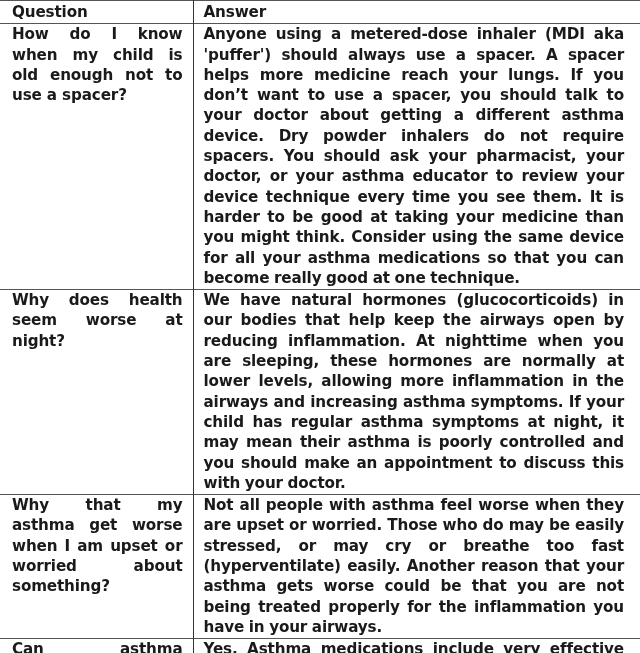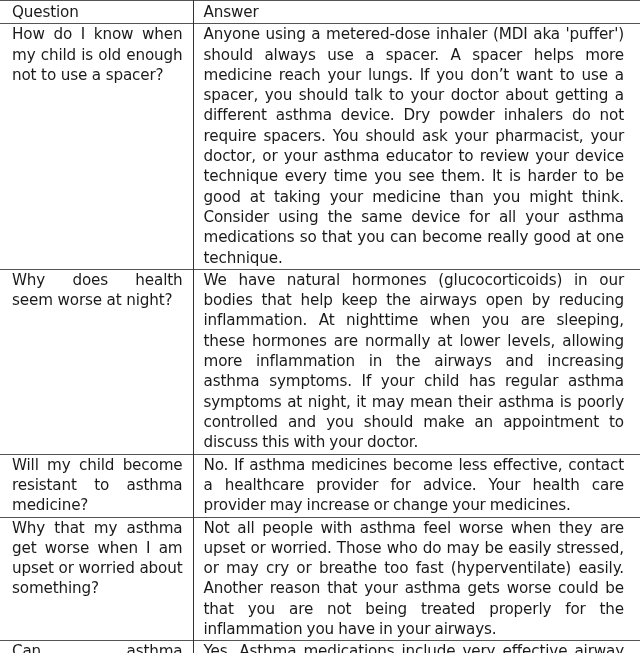--- a/index.html
+++ b/index.html
@@ -26,21 +26,21 @@
       line-height: 20.3px;
       letter-spacing: -0.15px;
     }
     table.qa col.qcol { width: 193px; }
     table.qa col.acol { width: 447px; }
     table.qa th, table.qa td {
       vertical-align: top;
       text-align: justify;
       text-align-last: left;
       padding: 0 8px 1px 12px;
-      font-weight: normal;
+      font-weight: bold;
     }
     table.qa thead tr {
       border-top: 1.5px solid #555;
       border-bottom: 1.5px solid #555;
     }
     table.qa th {
       text-align: left;
       height: 20px;
       padding-top: 1px;
     }
@@ -77,24 +77,20 @@
   </thead>
   <tbody>
     <tr style="height:223px">
       <td class="q">How do I know when my child is old enough not to use a spacer?</td>
       <td class="a">Anyone using a metered-dose inhaler (MDI aka 'puffer') should always use a spacer. A spacer helps more medicine reach your lungs. If you don’t want to use a spacer, you should talk to your doctor about getting a different asthma device. Dry powder inhalers do not require spacers. You should ask your pharmacist, your doctor, or your asthma educator to review your device technique every time you see them. It is harder to be good at taking your medicine than you might think. Consider using the same device for all your asthma medications so that you can become really good at one technique.</td>
     </tr>
     <tr style="height:163px">
       <td class="q">Why does health seem worse at night?</td>
       <td class="a">We have natural hormones (glucocorticoids) in our bodies that help keep the airways open by reducing inflammation. At nighttime when you are sleeping, these hormones are normally at lower levels, allowing more inflammation in the airways and increasing asthma symptoms. If your child has regular asthma symptoms at night, it may mean their asthma is poorly controlled and you should make an appointment to discuss this with your doctor.</td>
     </tr>
-    <tr style="height:63px">
-      <td class="q">Will my child become resistant to asthma medicine?</td>
-      <td class="a">No. If asthma medicines become less effective, contact a healthcare provider for advice. Your health care provider may increase or change your medicines.</td>
-    </tr>
     <tr style="height:98px">
       <td class="q">Why that my asthma get worse when I am upset or worried about something?</td>
       <td class="a">Not all people with asthma feel worse when they are upset or worried. Those who do may be easily stressed, or may cry or breathe too fast (hyperventilate) easily. Another reason that your asthma gets worse could be that you are not being treated properly for the inflammation you have in your airways.</td>
     </tr>
     <tr style="height:82px">
       <td class="q">Can asthma medication help prevent asthma symptoms?</td>
       <td class="a">Yes. Asthma medications include very effective airway openers. Even more importantly, they include very effective controllers (inhaled steroids), which can prevent most asthma attacks when used regularly.</td>
     </tr>
   </tbody>
 </table>

